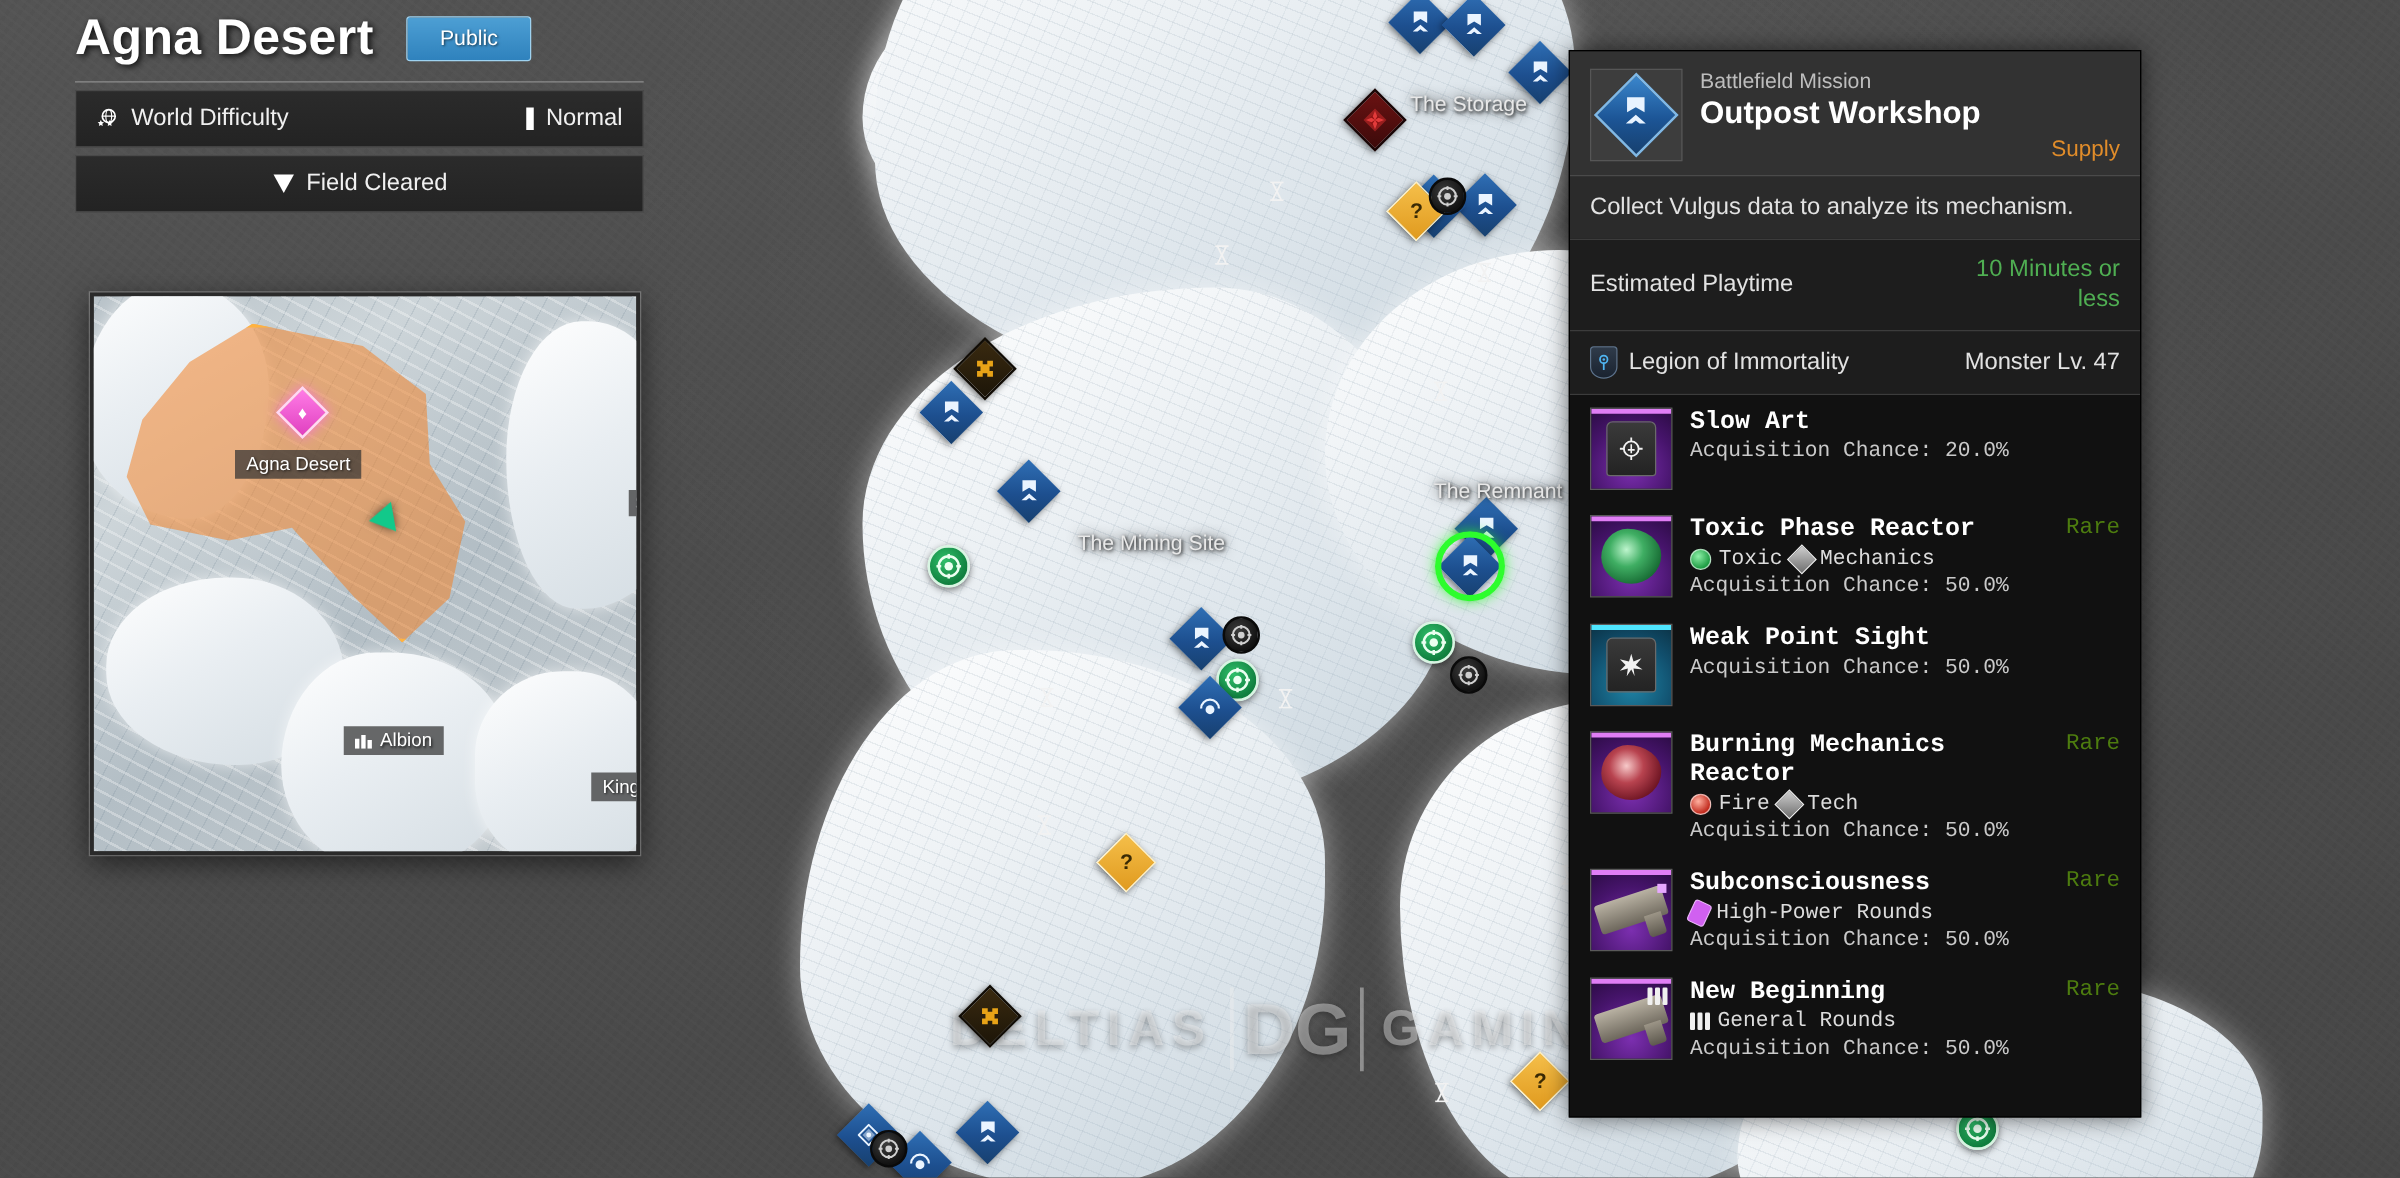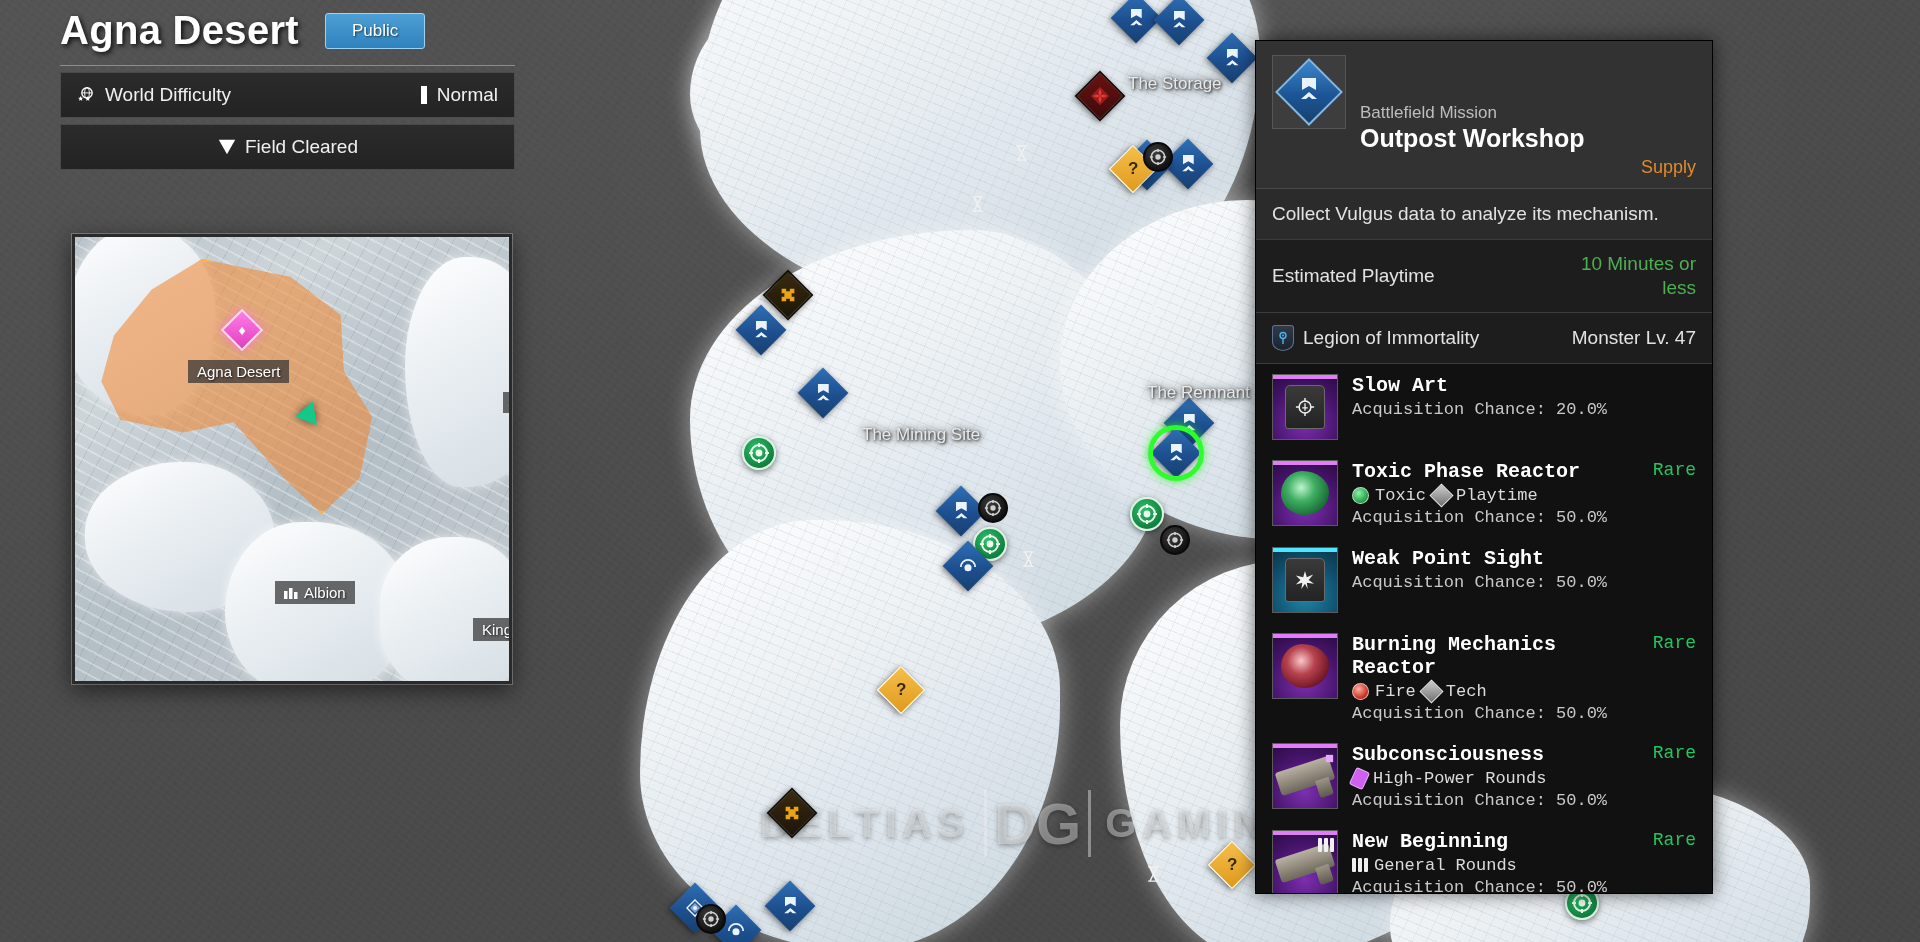--- a/index.html
+++ b/index.html
@@ -193,21 +193,21 @@
     width:74px; height:74px; background:#3d3d3d; border:1px solid #565656;
     display:flex; align-items:center; justify-content:center; flex:none;
   }
   .p-icon-diamond {
     width:48px; height:48px; transform:rotate(45deg);
     background: linear-gradient(135deg,#3a86cc 0%, #1c5596 55%, #17406f 100%);
     border:2px solid #7fb8e6; display:flex; align-items:center; justify-content:center;
   }
   .p-icon-diamond span { transform:rotate(-45deg); }
   .p-head-text { flex:1; display:flex; flex-direction:column; }
-  .p-kicker { color:#bdbdbd; font-size:17px;margin-top:48px; }
+  .p-kicker { color:#bdbdbd; font-size:17px; }
   .p-title  { color:#fff; font-size:25px; font-weight:bold; margin-top:1px; }
   .p-supply { color:#e08c2a; font-size:18px; text-align:right; margin-top:4px; }
   .p-desc {
     background:#2b2b2b; color:#e2e2e2; font-size:19px;
     padding:14px 16px; border-top:1px solid #4a4a4a;
   }
   .p-stat {
     background:#1d1d1d; border-top:1px solid #3c3c3c;
     display:flex; align-items:center; padding:12px 16px; color:#e2e2e2; font-size:19px;
   }
@@ -248,21 +248,21 @@
   }
   .gun::after {
     content:""; position:absolute; right:6px; top:20px; width:14px; height:18px;
     background: linear-gradient(180deg,#9c9587,#5d584e); border-radius:0 0 3px 3px;
   }
   .corner-badge { position:absolute; right:3px; top:7px; font-size:15px; color:#e6a8ff; }
   .corner-badge.white { color:#ffffff; }
   .item-body { flex:1; min-width:0; }
   .item-top { display:flex; align-items:flex-start; }
   .item-name { color:#ffffff; font-size:20px; font-weight:bold; }
-  .item-rarity { margin-left:auto; color:#22c55e; font-size:18px; padding-left:10px; }
+  .item-rarity { margin-left:auto; color:#4d7c0f; font-size:18px; padding-left:10px; }
   .item-tags { display:flex; align-items:center; gap:7px; margin-top:3px; color:#dcdcdc; font-size:17px; }
   .tag { display:flex; align-items:center; gap:6px; }
   .el-dot { width:17px; height:17px; border-radius:50%; display:inline-block;
             border:1px solid rgba(255,255,255,.6); }
   .el-toxic { background: radial-gradient(circle at 38% 34%, #8ef0a8, #1f9d44 70%); }
   .el-fire  { background: radial-gradient(circle at 38% 34%, #ffb0a0, #c22b1e 70%); }
   .el-ammo-hp{ width:15px; height:19px; border-radius:3px; background:#d060f0; transform:rotate(25deg);
                border:1px solid rgba(255,255,255,.5); }
   .el-diamond {
     width:17px; height:17px; transform: rotate(45deg);
@@ -735,21 +735,21 @@
         <span class="item-name">Toxic Phase Reactor</span>
         <span class="item-rarity">Rare</span>
       </div>
       <div class="item-tags">
               <span class="tag">
                 <span class="el-dot el-toxic"></span>
                 <span>Toxic</span>
               </span>
               <span class="tag">
                 <span class="el-diamond"></span>
-                <span>Playtime</span>
+                <span>Mechanics</span>
               </span>
             </div>
       <div class="item-chance">Acquisition Chance: 50.0%</div>
     </div>
         </div>
         <div class="p-item">
     <div class="item-icon ii-cyan">
       <div class="toprail"></div>
       <div class="glyph-plate">
               <svg width="20" height="20" viewBox="0 0 22 22">

